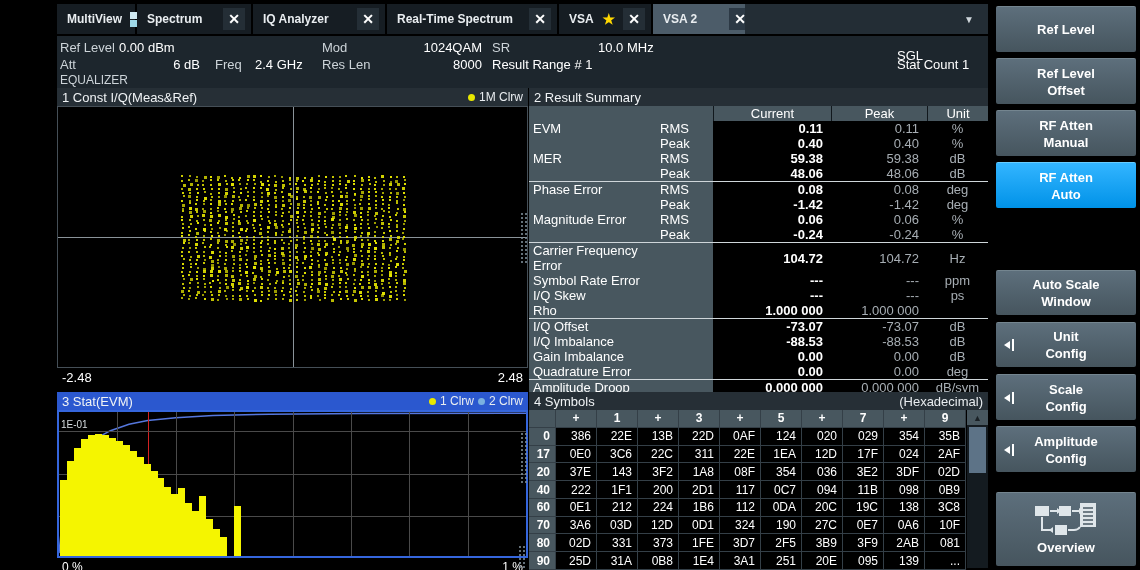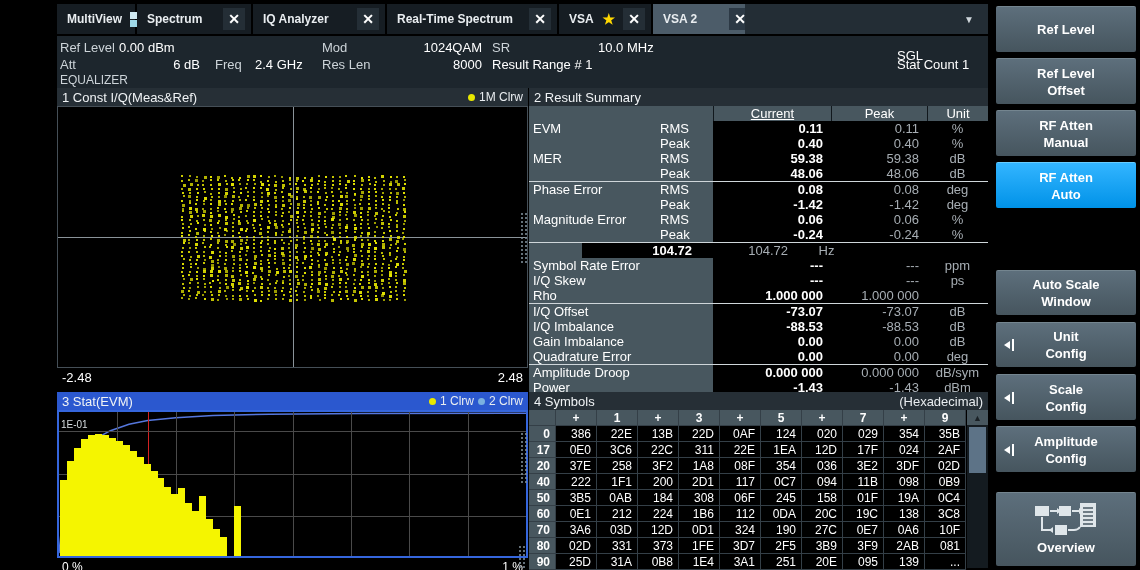--- a/index.html
+++ b/index.html
@@ -1206,21 +1206,21 @@
   <span>-2.48</span>
   <span>2.48</span>
 </div>
 
 <div class="abs ptitle" style="left:529px; top:88px; width:459px; height:18px;">
   <span>2 Result Summary</span>
 </div>
 <div id="rs-table" class="abs">
   <div class="rs-hdr">
     <div style="width:184px; border-left:none;"></div>
-    <div style="width:118px;text-decoration:underline;">Current</div>
+    <div style="width:118px;">Current</div>
     <div style="width:96px;">Peak</div>
     <div style="width:61px;">Unit</div>
   </div>
 
 <div class="rs-row">
       <div class="c-name">EVM</div>
       <div class="c-sub">RMS</div>
       <div class="c-cur">0.11</div>
       <div class="c-peak">0.11</div>
       <div class="c-unit">%</div>
@@ -1268,20 +1268,21 @@
       <div class="c-unit">%</div>
     </div>
     <div class="rs-row sep">
       <div class="c-name"></div>
       <div class="c-sub">Peak</div>
       <div class="c-cur">-0.24</div>
       <div class="c-peak">-0.24</div>
       <div class="c-unit">%</div>
     </div>
     <div class="rs-row">
+      <div class="c-name">Carrier Frequency Error</div>
       <div class="c-sub"></div>
       <div class="c-cur">104.72</div>
       <div class="c-peak">104.72</div>
       <div class="c-unit">Hz</div>
     </div>
     <div class="rs-row">
       <div class="c-name">Symbol Rate Error</div>
       <div class="c-sub"></div>
       <div class="c-cur">---</div>
       <div class="c-peak">---</div>
@@ -1442,21 +1443,21 @@
       <div class="sym-cell">22E</div>
       <div class="sym-cell">1EA</div>
       <div class="sym-cell">12D</div>
       <div class="sym-cell">17F</div>
       <div class="sym-cell">024</div>
       <div class="sym-cell">2AF</div>
     </div>
     <div class="sym-row">
       <div class="sym-lbl">20</div>
       <div class="sym-cell">37E</div>
-      <div class="sym-cell">258</div>
+      <div class="sym-cell">143</div>
       <div class="sym-cell">3F2</div>
       <div class="sym-cell">1A8</div>
       <div class="sym-cell">08F</div>
       <div class="sym-cell">354</div>
       <div class="sym-cell">036</div>
       <div class="sym-cell">3E2</div>
       <div class="sym-cell">3DF</div>
       <div class="sym-cell">02D</div>
     </div>
     <div class="sym-row">
@@ -1464,33 +1465,20 @@
       <div class="sym-cell">222</div>
       <div class="sym-cell">1F1</div>
       <div class="sym-cell">200</div>
       <div class="sym-cell">2D1</div>
       <div class="sym-cell">117</div>
       <div class="sym-cell">0C7</div>
       <div class="sym-cell">094</div>
       <div class="sym-cell">11B</div>
       <div class="sym-cell">098</div>
       <div class="sym-cell">0B9</div>
-    </div>
-    <div class="sym-row">
-      <div class="sym-lbl">50</div>
-      <div class="sym-cell">3B5</div>
-      <div class="sym-cell">0AB</div>
-      <div class="sym-cell">184</div>
-      <div class="sym-cell">308</div>
-      <div class="sym-cell">06F</div>
-      <div class="sym-cell">245</div>
-      <div class="sym-cell">158</div>
-      <div class="sym-cell">01F</div>
-      <div class="sym-cell">19A</div>
-      <div class="sym-cell">0C4</div>
     </div>
     <div class="sym-row">
       <div class="sym-lbl">60</div>
       <div class="sym-cell">0E1</div>
       <div class="sym-cell">212</div>
       <div class="sym-cell">224</div>
       <div class="sym-cell">1B6</div>
       <div class="sym-cell">112</div>
       <div class="sym-cell">0DA</div>
       <div class="sym-cell">20C</div>

